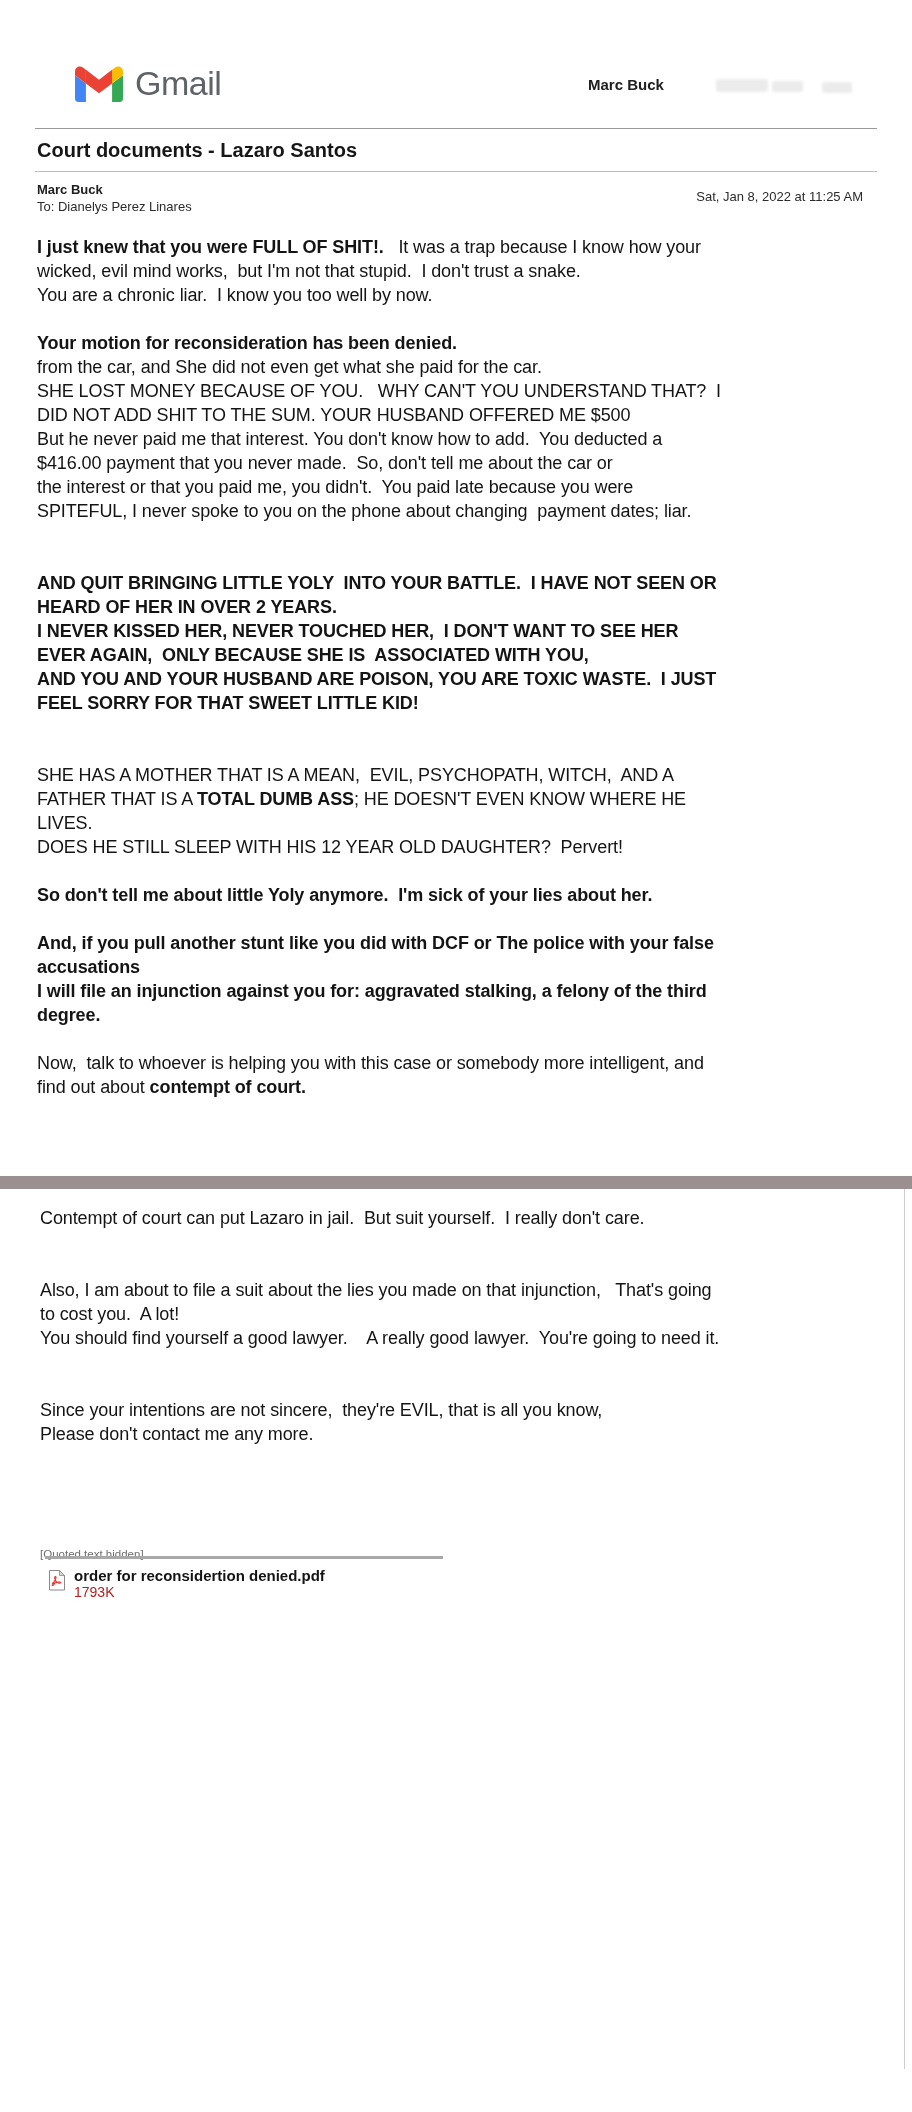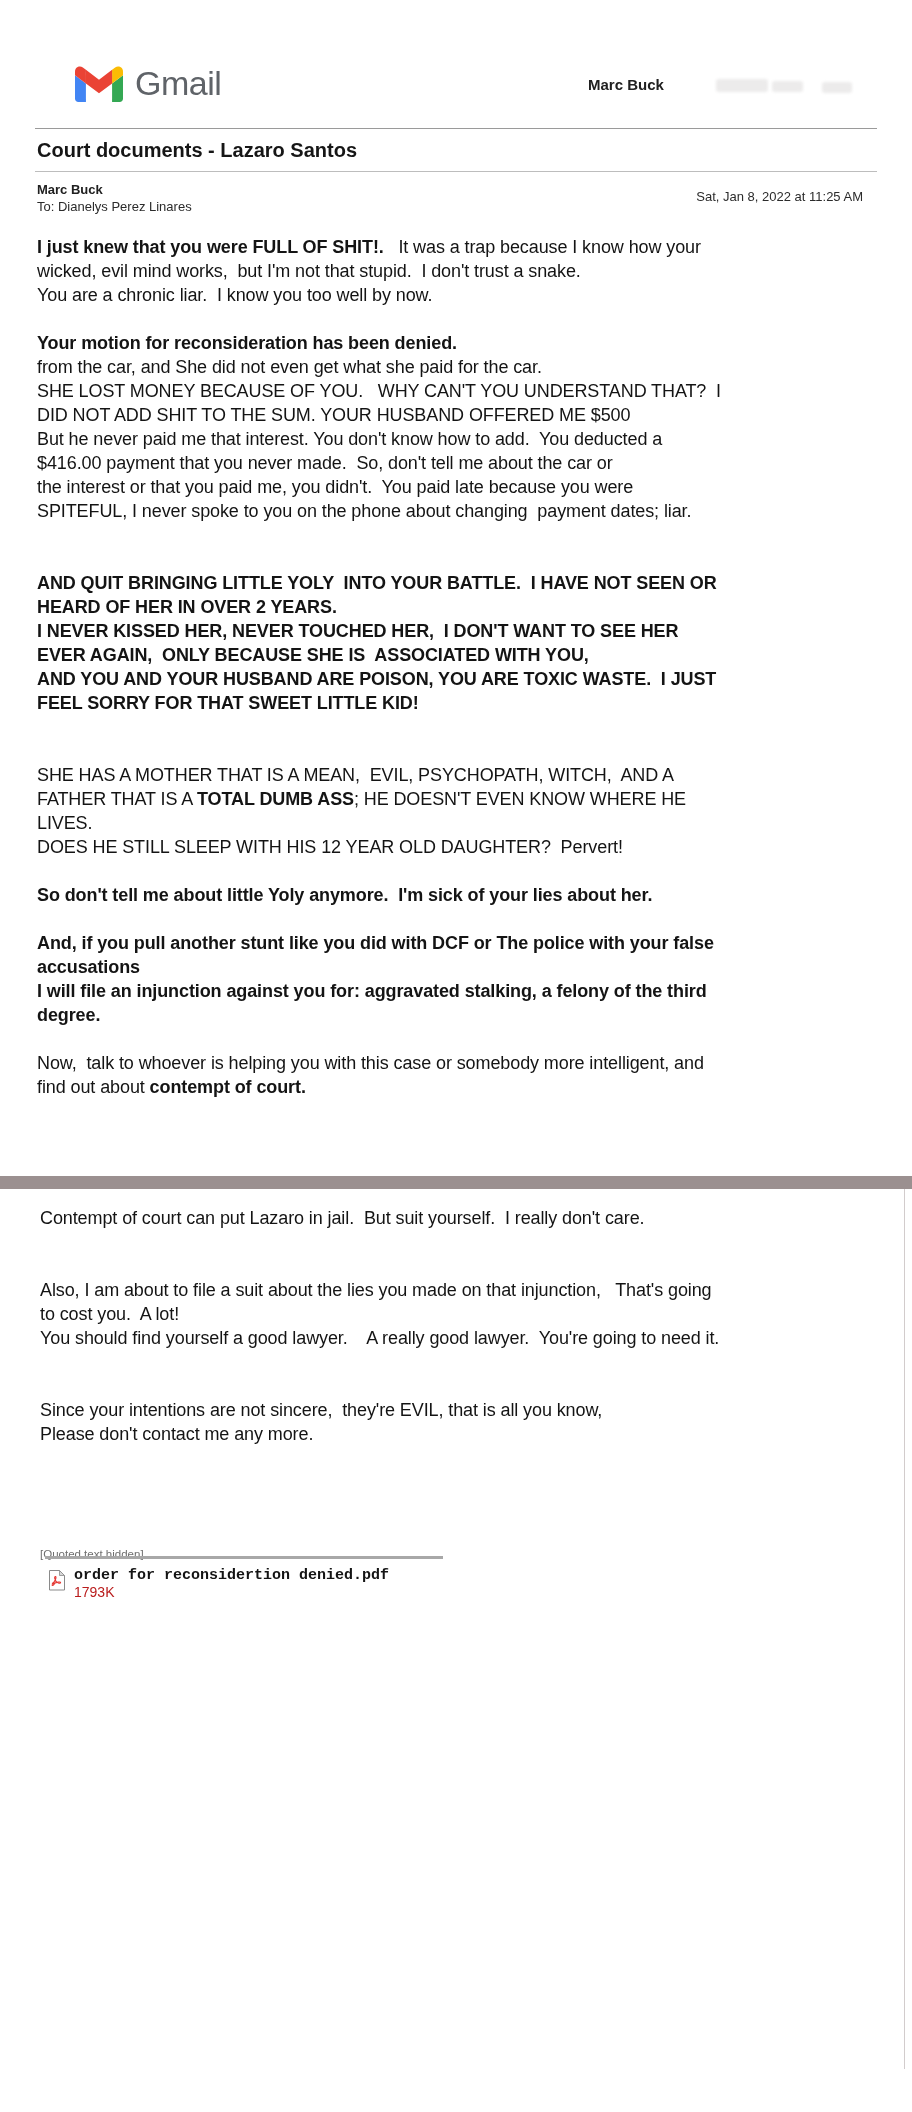--- a/index.html
+++ b/index.html
@@ -88,21 +88,21 @@
   }
   .attach-sep {
     position: absolute; left: 45px; top: 1556px;
     width: 398px; height: 3px; background: #a8a8a8;
   }
   .attach-row { position: absolute; left: 48px; top: 1567px; display: flex; }
   .pdf-icon { width: 17px; height: 21px; margin-top: 3px; }
   .attach-texts { margin-left: 9px; }
   .attach-name {
     font-size: 15px; font-weight: bold; color: #141414;
-    line-height: 17px; white-space: nowrap; font-family: Liberation Mono, monospace;
+    line-height: 17px; white-space: nowrap;
   }
   .attach-size { font-size: 14px; color: #b91c1c; line-height: 16px; }
 </style>
 </head>
 <body>
 
 <div class="page">
 
   <div class="gmail-logo">
     <svg class="gmail-m" viewBox="0 0 512 384" xmlns="http://www.w3.org/2000/svg">

